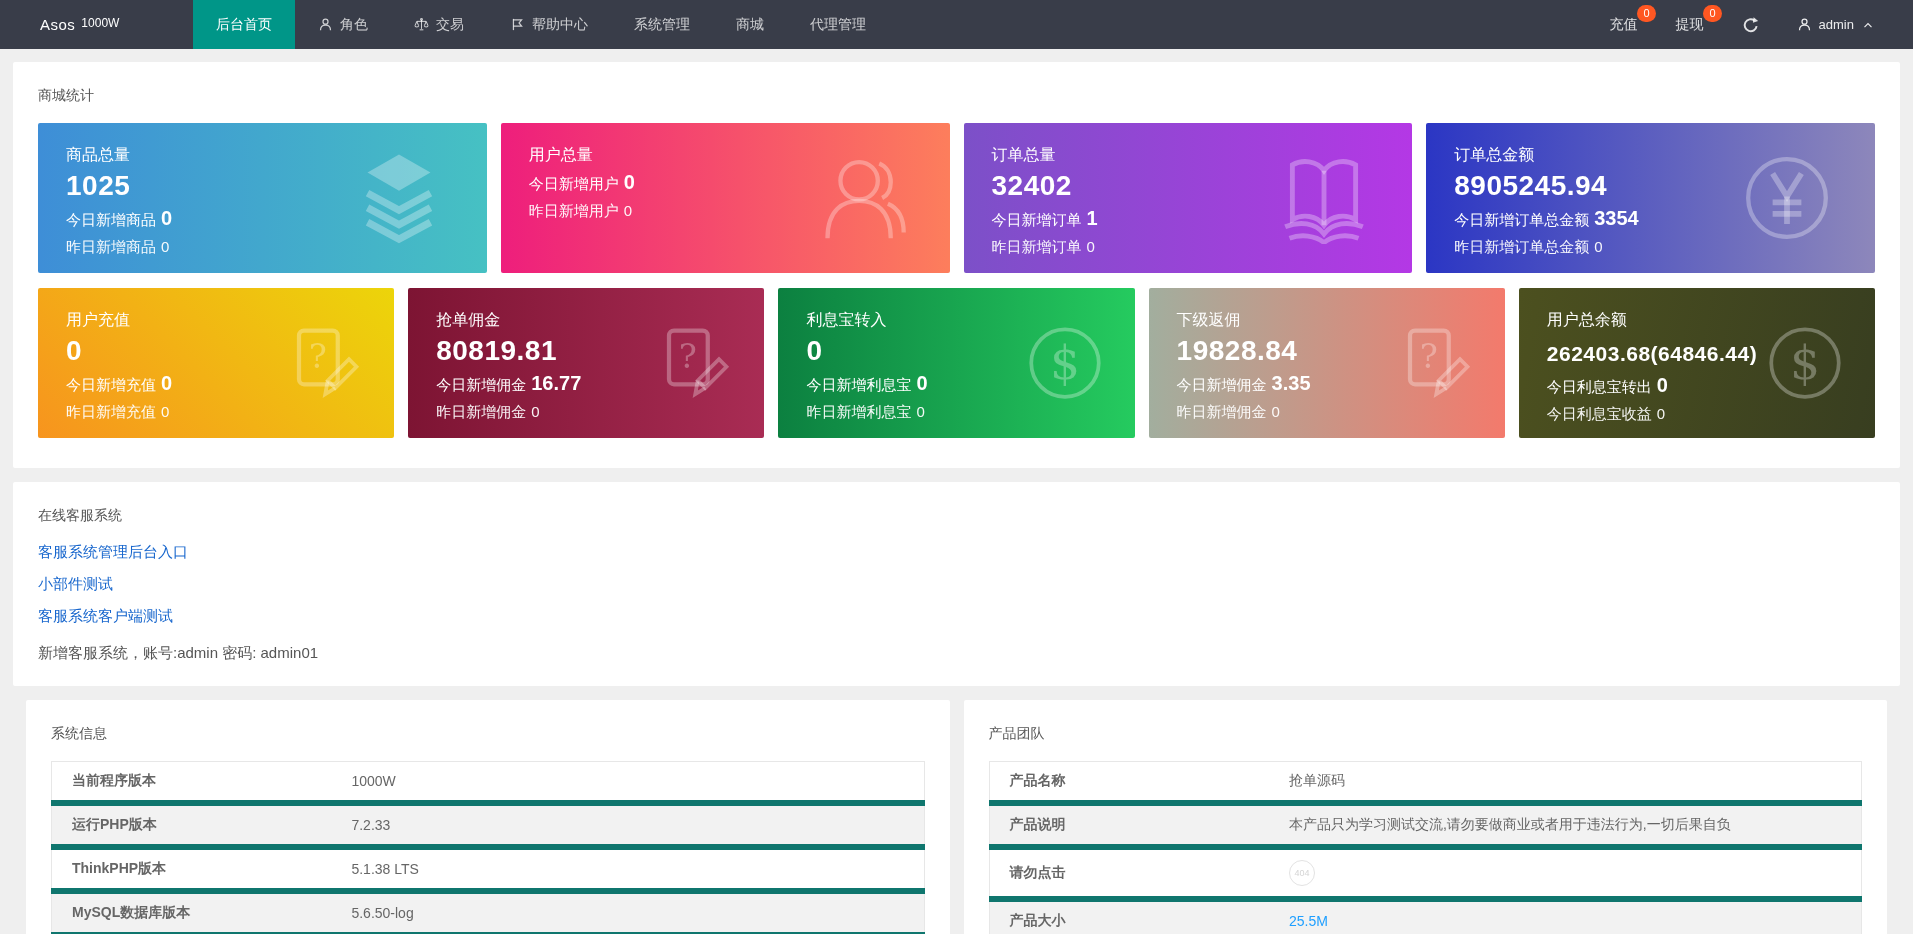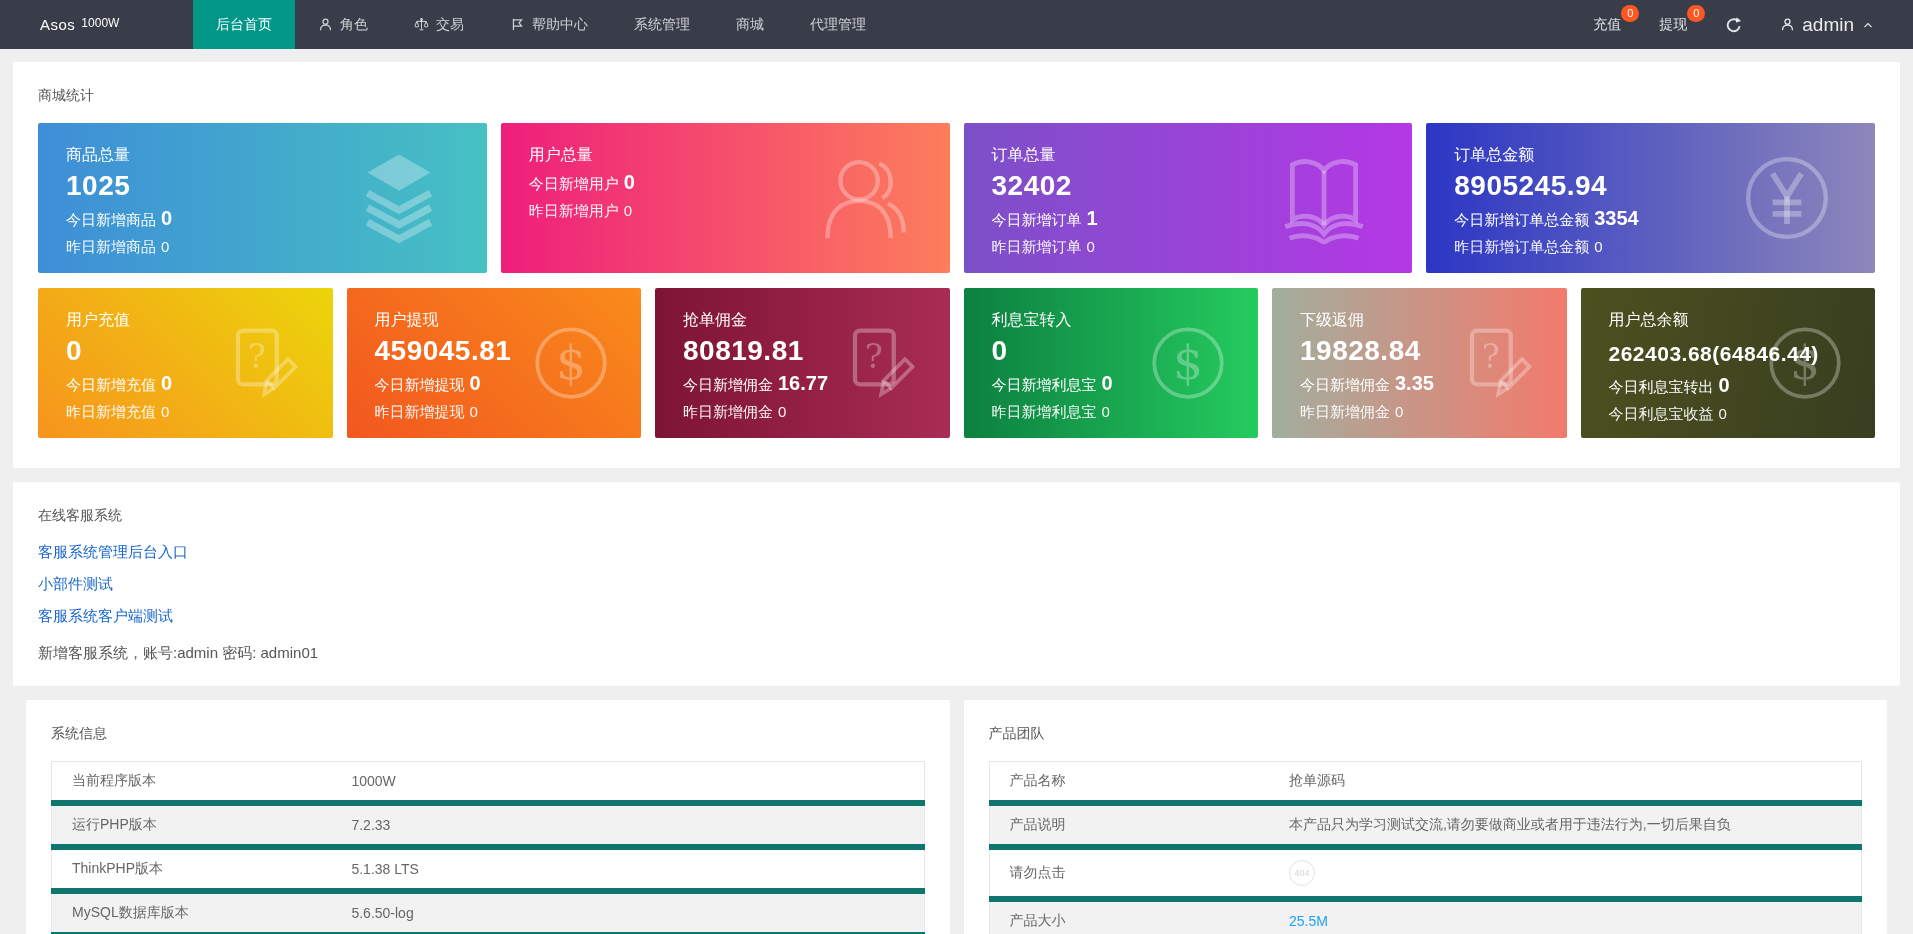--- a/index.html
+++ b/index.html
@@ -14,21 +14,21 @@
   .nav-item { display:flex; align-items:center; gap:7px; padding:0 23px; font-size:14px;
     color:rgba(255,255,255,.75); text-decoration:none; cursor:pointer; }
   .nav-item.active { background:#009688; color:#fff; }
   .nico { width:15px; height:15px; }
   .nav-right { margin-left:auto; display:flex; align-items:stretch; padding-right:32px; }
   .nav-action { position:relative; display:flex; align-items:center; padding:0 19px;
     color:rgba(255,255,255,.85); font-size:14px; cursor:pointer; }
   .badge { position:absolute; top:5px; right:1px; background:#FF5722; color:#fff;
     border-radius:9px; font-size:11px; line-height:1; padding:3px 6px; }
   .nav-user { display:flex; align-items:center; gap:7px; padding:0 6px 0 18px;
-    color:rgba(255,255,255,.9); font-size:19px; cursor:pointer; }
+    color:rgba(255,255,255,.9); font-size:13px; cursor:pointer; }
 
   
   .wrap { padding:13px 13px 0; }
   .panel { background:#fff; margin-bottom:14px; padding:15px; border-radius:2px; }
   .panel-title { font-size:14px; color:#555; margin:10px 10px 18px; }
 
   
   .cards { display:flex; gap:14px; margin:0 10px 15px; }
   .card { flex:1; height:150px; border-radius:2px; position:relative; overflow:hidden;
     color:#fff; padding:17px 0 0 28px; }
@@ -50,21 +50,21 @@
   .note { margin:18px 10px 8px; color:#555; font-size:15px; }
 
   
   .bottom { display:flex; gap:14px; margin:0 13px; }
   .bpanel { flex:1; background:#fff; padding:15px 15px 25px; border-radius:2px; }
   .info-table { width:calc(100% - 20px); margin:4px 10px 0; border-collapse:collapse;
     font-size:14px; color:#666; border:1px solid #e7e7e7; }
   .info-table tr:nth-child(even) { background:#f2f2f2; }
   .info-table td { border-top:6px solid #0f766e; padding:10px 12px; }
   .info-table tr:first-child td { border-top:none; }
-  td.tl { width:33%; padding-left:20px; }
+  td.tl { width:33%; padding-left:20px;font-weight:bold; }
   .tlink { color:#1E9FFF; text-decoration:none; cursor:pointer; }
   .badge404 { display:inline-flex; width:26px; height:26px; border:1px solid #e3e3e3;
     border-radius:50%; color:#d5d5d5; font-size:9px; align-items:center;
     justify-content:center; cursor:pointer; }
 </style>
 </head>
 <body>
 
 <svg width="0" height="0" style="position:absolute" aria-hidden="true">
   <defs>
@@ -252,29 +252,20 @@
     <div class="cards row2">
       <div class="card" style="background: linear-gradient(45deg, rgb(247, 148, 30), rgb(236, 213, 10));">
         <div class="c-label">用户充值</div>
         <div class="c-big">0</div>
         <div class="c-sub"><span>今日新增充值</span><b>0</b></div>
         <div class="c-sub2"><span>昨日新增充值</span><span class="v">0</span></div>
         <svg class="wm">
             <use href="#sym-docq"></use>
           </svg>
       </div>
-      <div class="card" style="background: linear-gradient(45deg, rgb(242, 87, 31), rgb(249, 139, 27));">
-        <div class="c-label">用户提现</div>
-        <div class="c-big">459045.81</div>
-        <div class="c-sub"><span>今日新增提现</span><b>0</b></div>
-        <div class="c-sub2"><span>昨日新增提现</span><span class="v">0</span></div>
-        <svg class="wm">
-            <use href="#sym-dollar"></use>
-          </svg>
-      </div>
       <div class="card" style="background: linear-gradient(to right, rgb(125, 20, 51), rgb(169, 44, 84));">
         <div class="c-label">抢单佣金</div>
         <div class="c-big">80819.81</div>
         <div class="c-sub"><span>今日新增佣金</span><b>16.77</b></div>
         <div class="c-sub2"><span>昨日新增佣金</span><span class="v">0</span></div>
         <svg class="wm">
             <use href="#sym-docq"></use>
           </svg>
       </div>
       <div class="card" style="background: linear-gradient(to right, rgb(12, 128, 64), rgb(37, 203, 95));">

